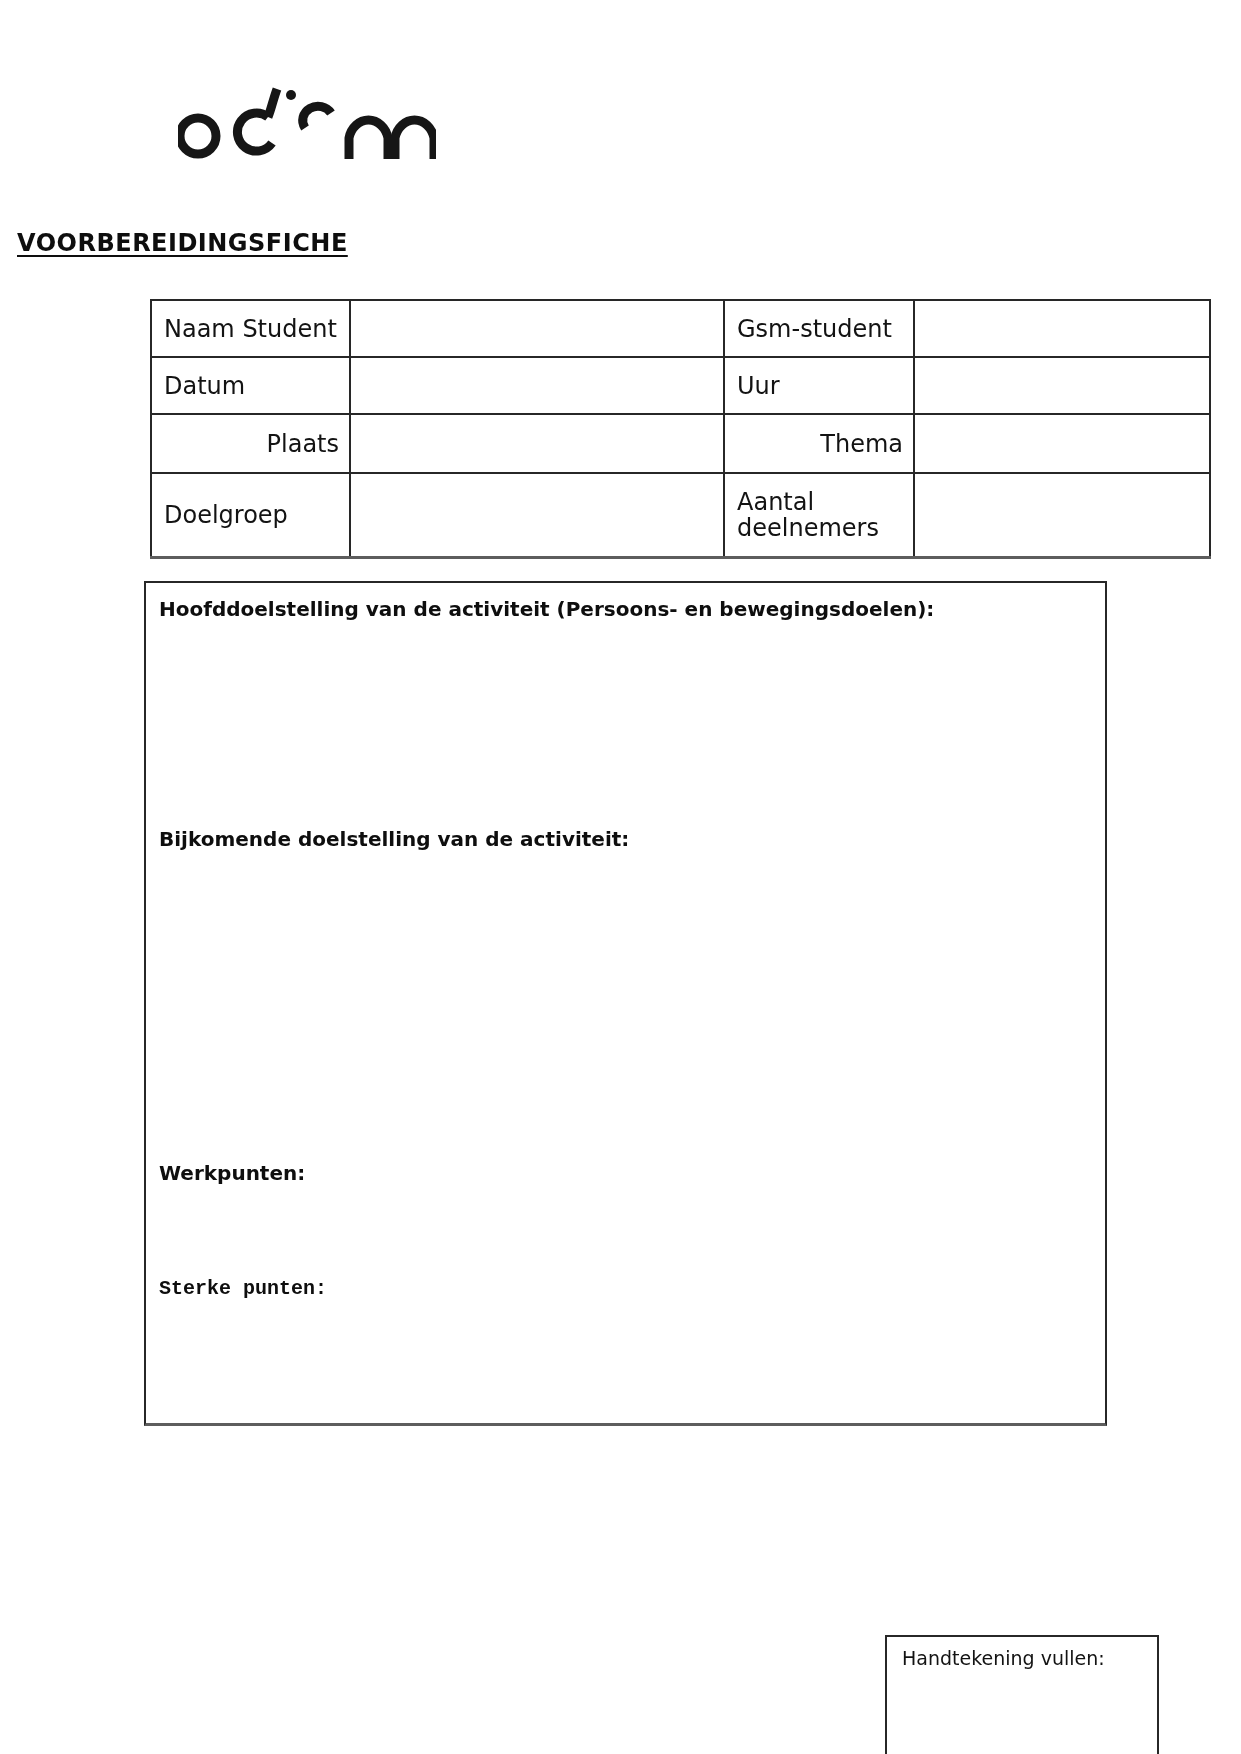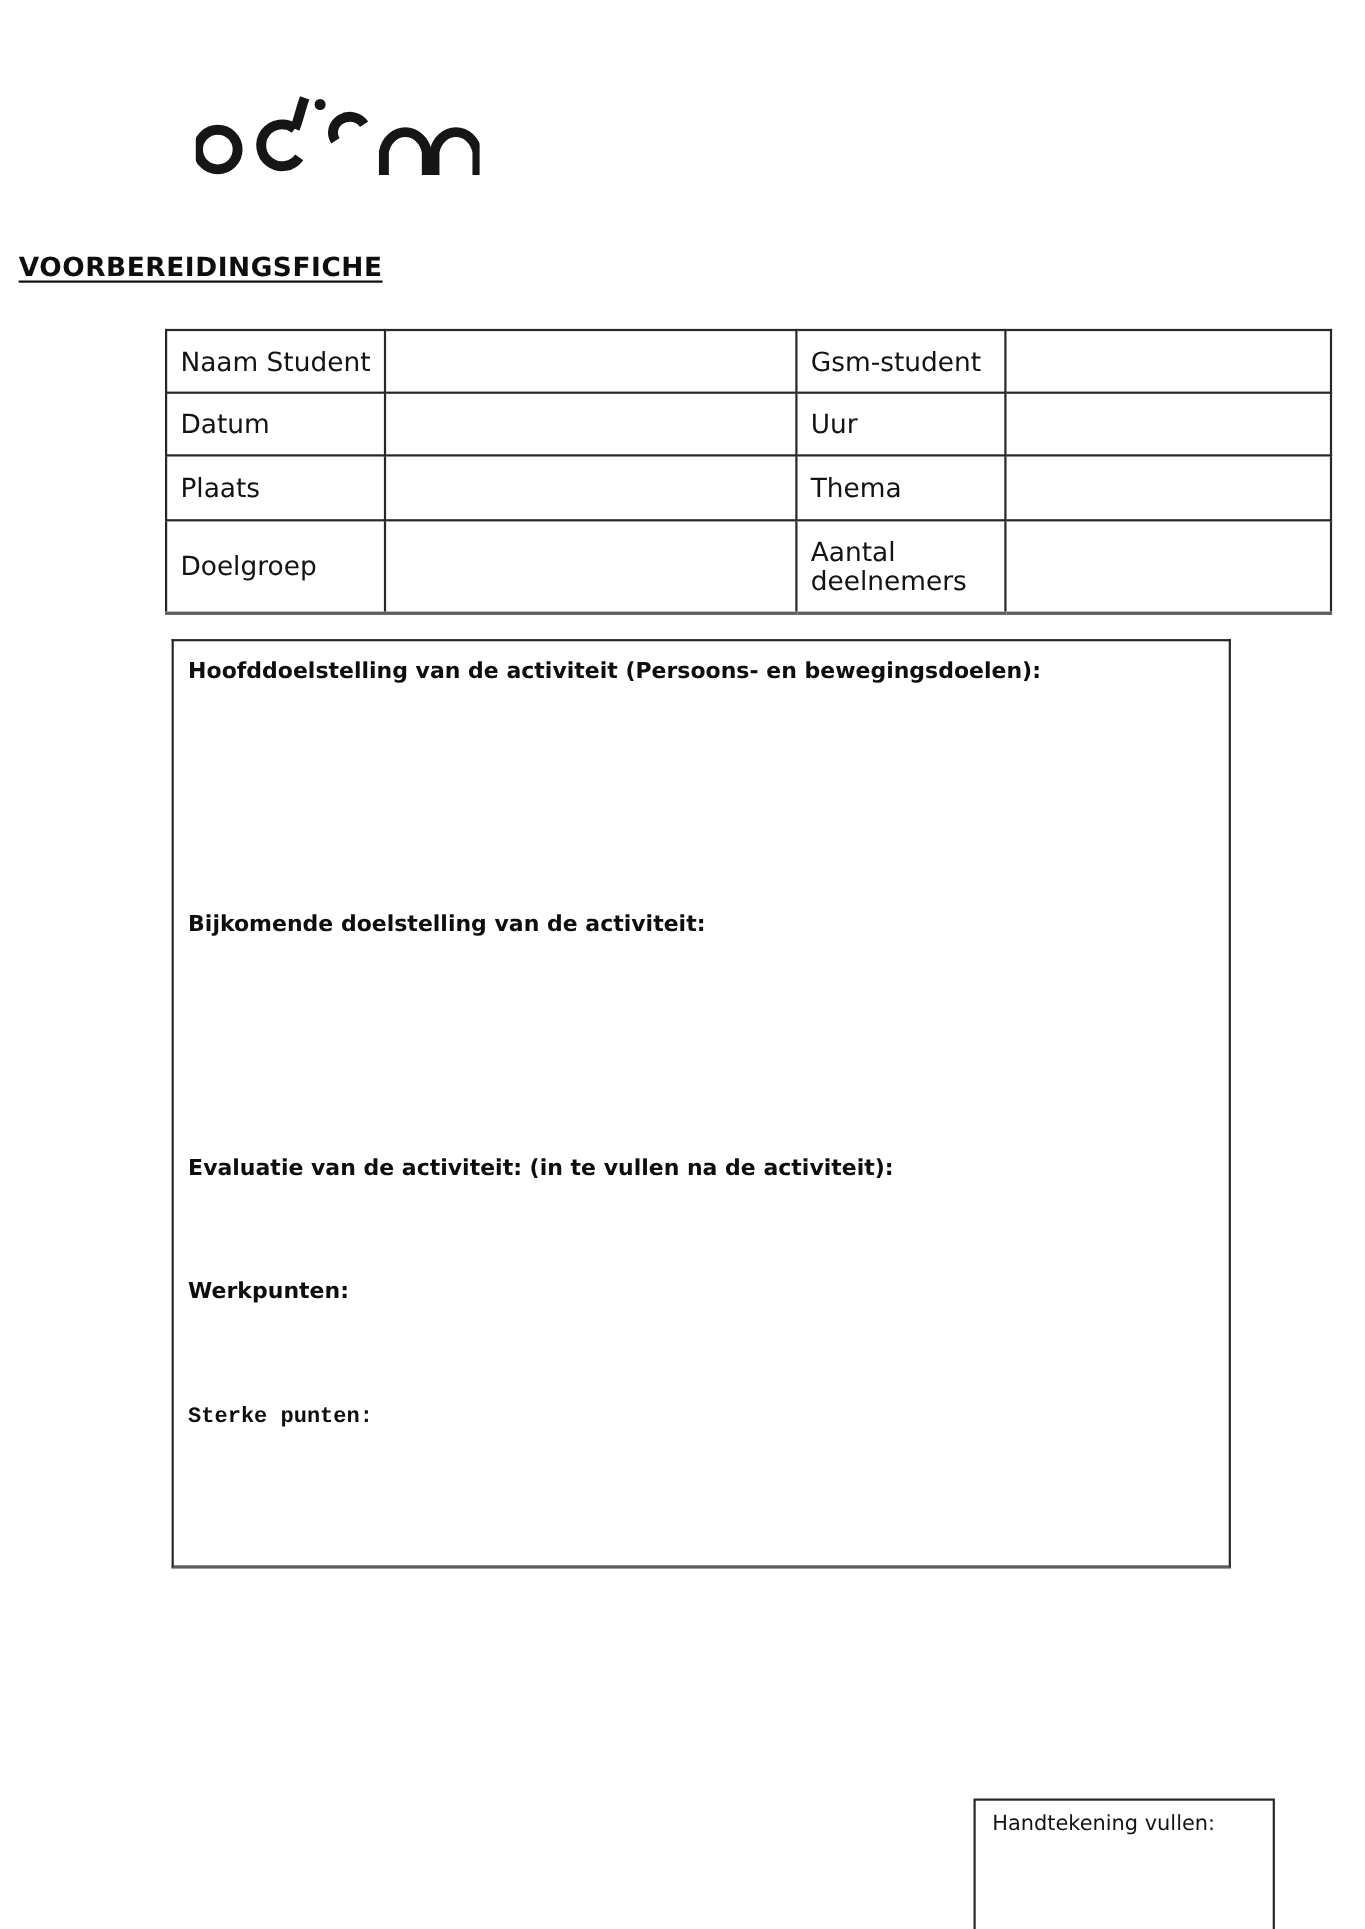--- a/index.html
+++ b/index.html
@@ -57,32 +57,32 @@
     border: 2px solid #272727;
     padding: 4px 10px 4px 12px;
     vertical-align: middle;
     font-size: 24px;
     line-height: 26px;
     color: #131313;
     overflow: hidden;
   }
   .info-table tr:nth-child(1) td { height: 47px; }
   .info-table tr:nth-child(2) td { height: 47px; }
-  .info-table tr:nth-child(3) td { height: 49px; }
+  .info-table tr:nth-child(3) td { height: 49px; text-align: right; }
   .info-table tr:nth-child(4) td { height: 74px; }
   .info-table tr:last-child td { border-bottom: 3px solid #5d5d5d; }
   .col-label1 { width: 175px; }
   .col-value1 { width: 350px; }
   .col-label2 { width: 166px; }
   .col-value2 { width: 272px; }
 
   
   .main-box {
     position: absolute;
-    left: 156px;
+    left: 144px;
     top: 581px;
     width: 963px;
     height: 845px;
     border: 2px solid #272727;
     border-bottom: 3px solid #5d5d5d;
     box-sizing: border-box;
   }
   .box-heading {
     position: absolute;
     left: 13px;
@@ -158,21 +158,20 @@
       <td class="col-value1"></td>
       <td class="col-label2">Aantal deelnemers</td>
       <td class="col-value2"></td>
     </tr>
   </tbody>
     </table>
 
   <div class="main-box">
     <div class="box-heading bh-0">Hoofddoelstelling van de activiteit (Persoons- en bewegingsdoelen):</div>
     <div class="box-heading bh-1">Bijkomende doelstelling van de activiteit:</div>
-    <div class="box-heading bh-2">Evaluatie van de activiteit: (in te vullen na de activiteit):</div>
     <div class="box-heading bh-3">Werkpunten:</div>
     <div class="box-heading bh-4">Sterke punten:</div>
   </div>
 
   <div class="signature-box">
     <span>Handtekening vullen:</span>
   </div>
 
 </div>
 

